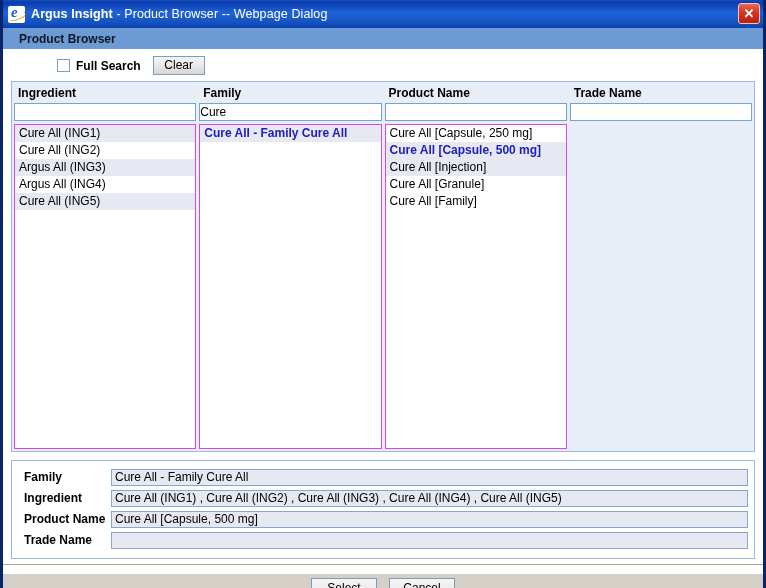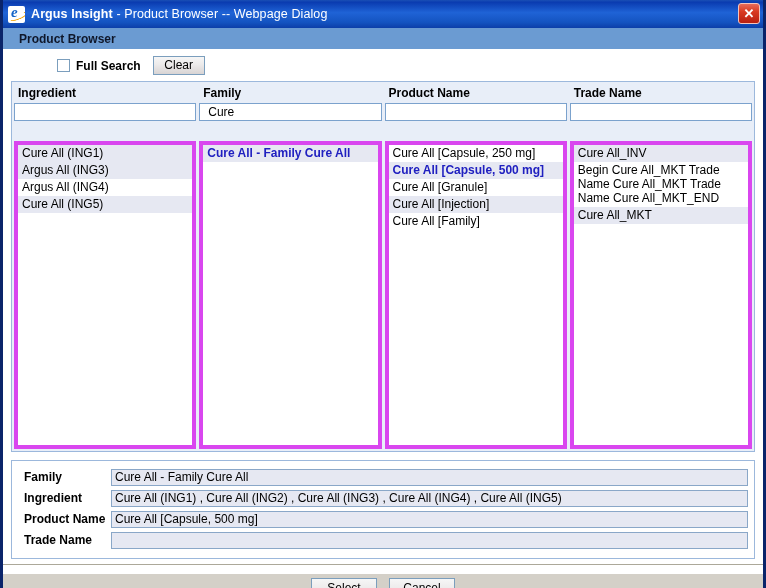--- a/index.html
+++ b/index.html
@@ -170,28 +170,28 @@
     flex: 0 0 19px;
   }
   .col-input {
     font-family: "Liberation Sans", sans-serif;
     font-size: 12px;
     color: #000000;
     height: 18px;
     flex: 0 0 18px;
     border: 1px solid #7ba2cd;
     background: #ffffff;
-    padding: 0 8px;
+    padding: 0 0;
     width: 100%;
     outline: none;
   }
   .col-list {
     flex: 1 1 auto;
-    margin-top: 20px;
-    border: 4px solid #d946ef;
+    margin-top: 3px;
+    border: 1px solid #d946ef;
     background: #ffffff;
     overflow: hidden;
     position: relative;
   }
   .list-item {
     font-size: 12px;
     color: #000000;
     padding: 1px 3px 2px 4px;
     line-height: 14px;
     cursor: pointer;
@@ -287,54 +287,50 @@
       <button class="btn btn-clear">Clear</button>
     </div>
 
     <div class="cols-outer">
 
       <div class="col">
         <div class="col-header">Ingredient</div>
         <input class="col-input" type="text" value="" style="">
         <div class="col-list">
           <div class="list-item alt">Cure All (ING1)</div>
+          <div class="list-item">Cure All (ING2)</div>
           <div class="list-item alt">Argus All (ING3)</div>
           <div class="list-item">Argus All (ING4)</div>
           <div class="list-item alt">Cure All (ING5)</div>
         </div>
       </div>
 
       <div class="col">
         <div class="col-header">Family</div>
         <input class="col-input" type="text" value="Cure" style="">
         <div class="col-list">
           <div class="list-item sel">Cure All - Family Cure All</div>
         </div>
       </div>
 
       <div class="col">
         <div class="col-header">Product Name</div>
         <input class="col-input" type="text" value="" style="">
         <div class="col-list">
           <div class="list-item">Cure All [Capsule, 250 mg]</div>
           <div class="list-item sel">Cure All [Capsule, 500 mg]</div>
+          <div class="list-item alt">Cure All [Injection]</div>
           <div class="list-item">Cure All [Granule]</div>
-          <div class="list-item alt">Cure All [Injection]</div>
           <div class="list-item">Cure All [Family]</div>
         </div>
       </div>
 
       <div class="col">
         <div class="col-header">Trade Name</div>
         <input class="col-input" type="text" value="" style="">
-        <div class="col-list">
-          <div class="list-item alt">Cure All_INV</div>
-          <div class="list-item">Begin Cure All_MKT Trade Name Cure All_MKT Trade Name Cure All_MKT_END</div>
-          <div class="list-item alt">Cure All_MKT</div>
-        </div>
       </div>
 
     </div>
 
     <div class="summary-outer">
       <div class="sum-row">
         <div class="sum-label">Family</div>
         <div class="sum-value">Cure All - Family Cure All</div>
       </div>
       <div class="sum-row">

